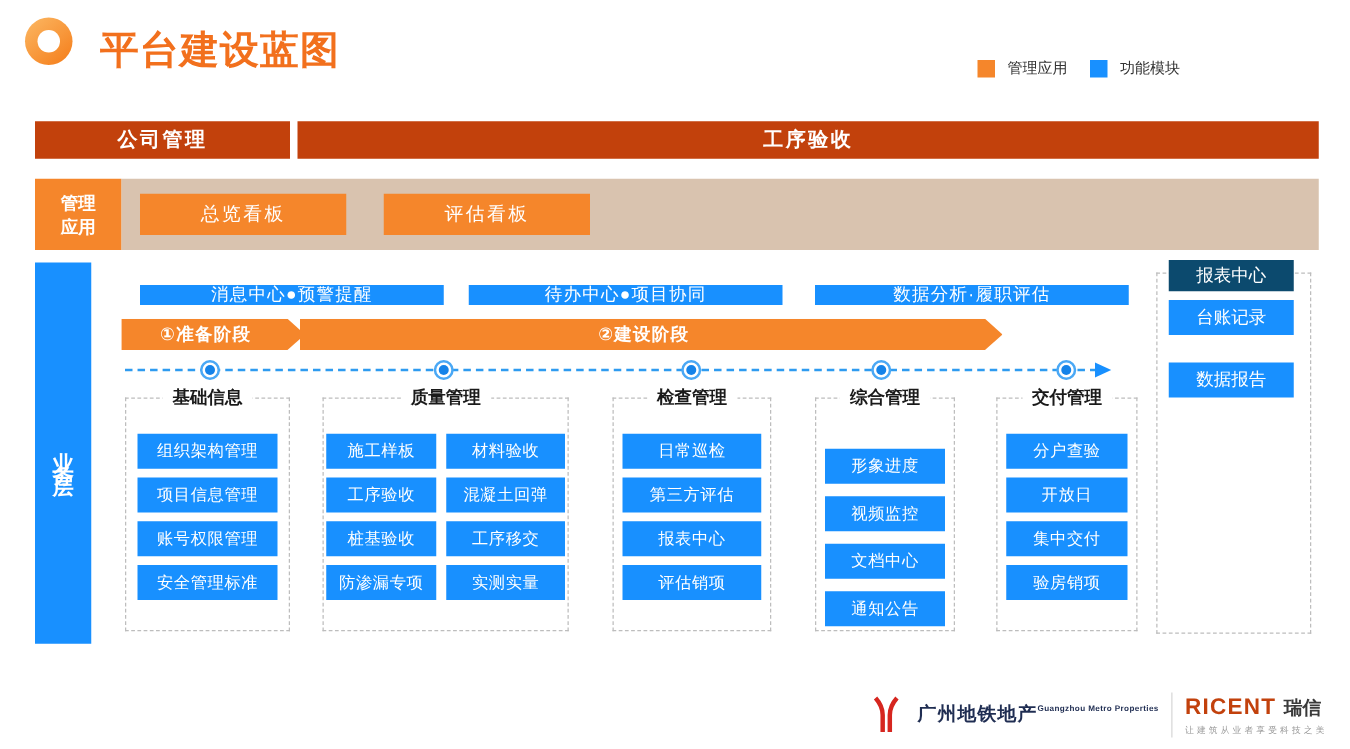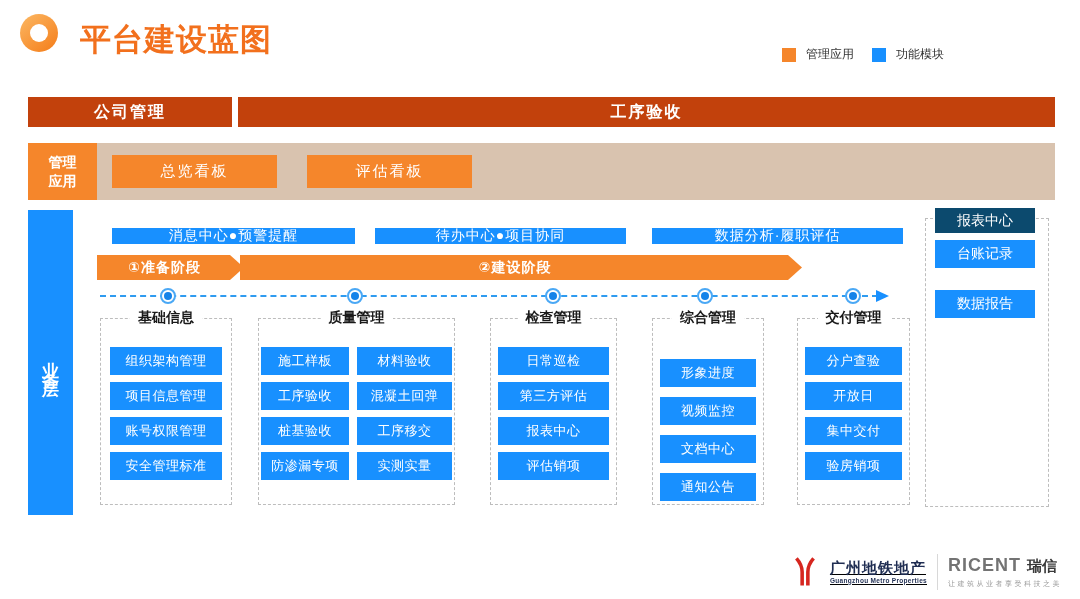--- a/index.html
+++ b/index.html
@@ -79,27 +79,27 @@
   .g4{left:652px;width:112px;text-align:center;} .g5{left:797px;width:113px;}
   .items-col{display:flex;flex-direction:column;align-items:center;gap:7px;padding-top:28px;}
   .g4 .items-col{padding-top:40px;gap:10px;}
   .items-grid{display:grid;grid-template-columns:88px 95px;gap:7px 8px;justify-content:center;padding-top:28px;}
   .mod{background:#1890FF;color:#fff;height:28px;display:flex;align-items:center;justify-content:center;
        font-size:13px;letter-spacing:0.5px;}
   .g1 .mod{width:112px;} .g3 .mod{width:111px;} .g4 .mod{width:96px;} .g5 .mod{width:97px;}
 
   
   .footer{position:absolute;right:18px;bottom:8px;display:flex;align-items:center;gap:10px;}
-  .metro-text{display:flex;flex-direction:column;line-height:1.1;text-decoration:underline;}
+  .metro-text{display:flex;flex-direction:row;line-height:1.1;}
   .metro-cn{font-size:15px;font-weight:bold;color:#1f2d52;letter-spacing:1px;}
   .metro-en{font-size:6.5px;font-weight:bold;color:#1f2d52;letter-spacing:0.3px;}
   .vdiv{width:1px;height:36px;background:#d8d8d8;}
   .ricent{display:flex;flex-direction:column;gap:3px;}
   .ricent-line{display:flex;align-items:baseline;gap:6px;}
-  .ricent-logo{font-size:18px;font-weight:800;color:#737373;letter-spacing:1px;}
+  .ricent-logo{font-size:18px;font-weight:800;color:#c2410c;letter-spacing:1px;}
   .ricent-cn{font-size:15px;font-weight:bold;color:#3a3a3a;}
   .tagline{font-size:7px;color:#9a9a9a;letter-spacing:2.5px;}
 </style>
 </head>
 <body>
 
 <div class="slide">
 
   <div class="donut">
       <span class="hole"></span>

